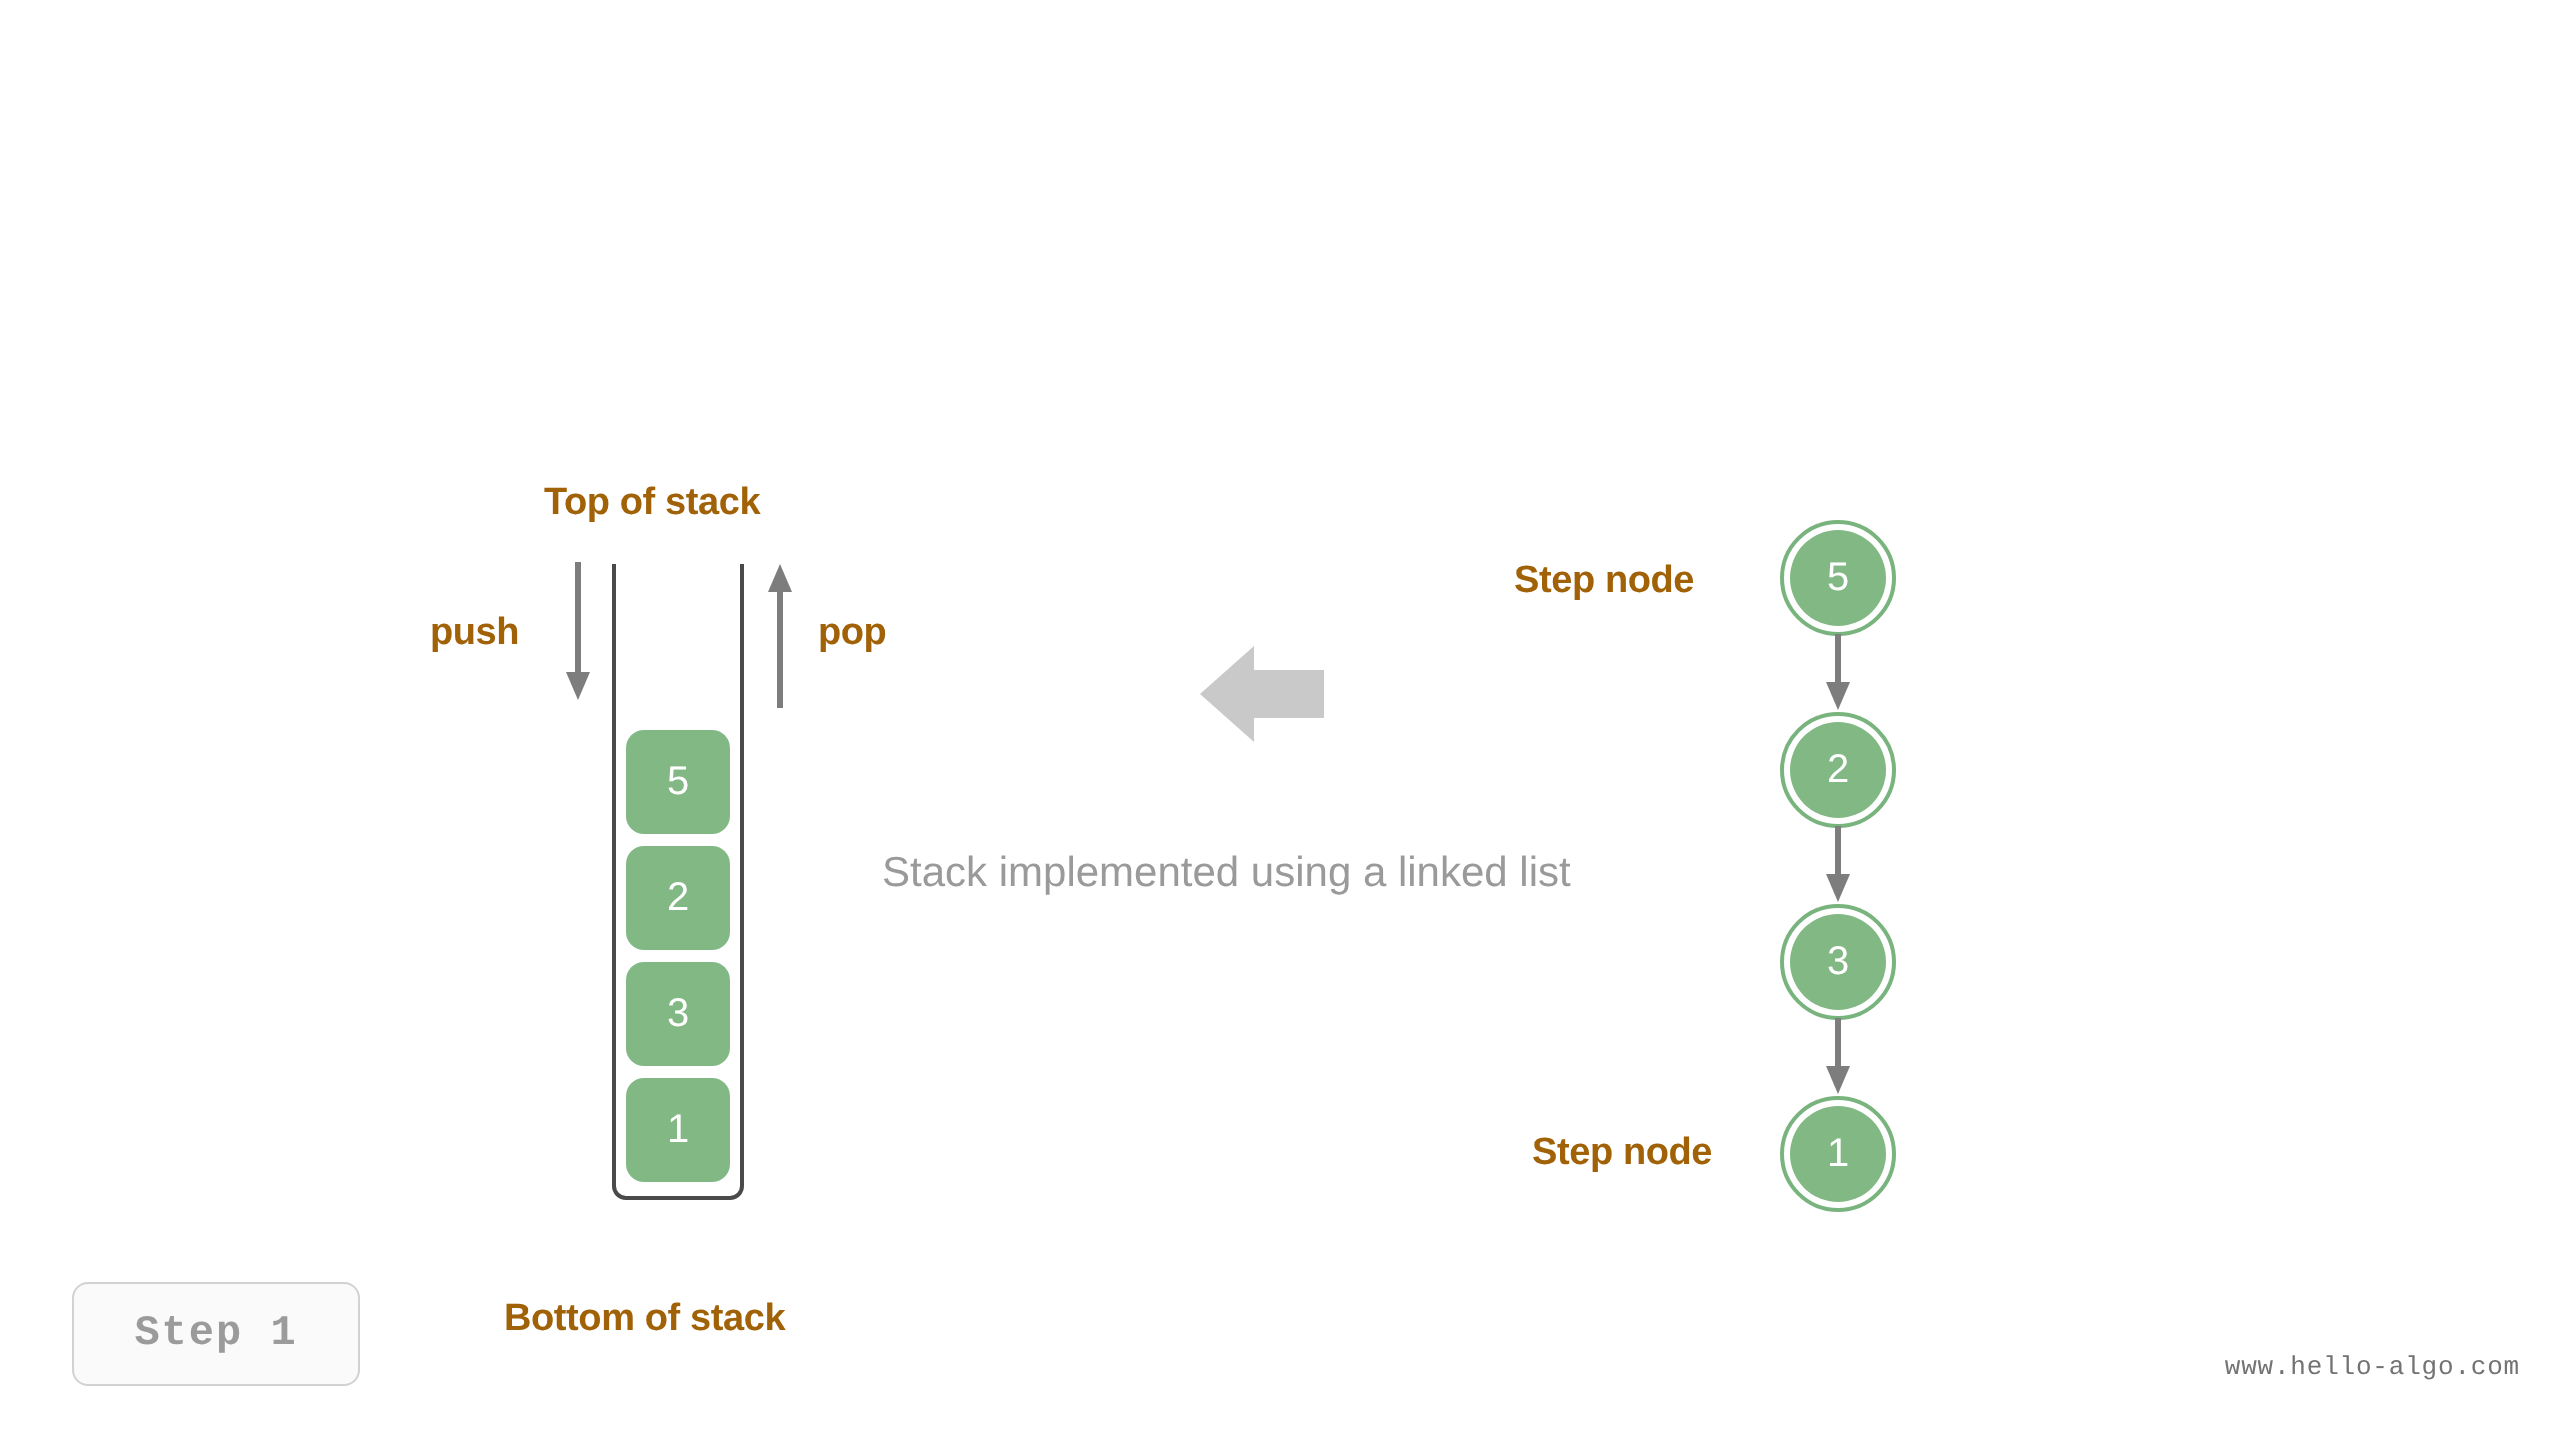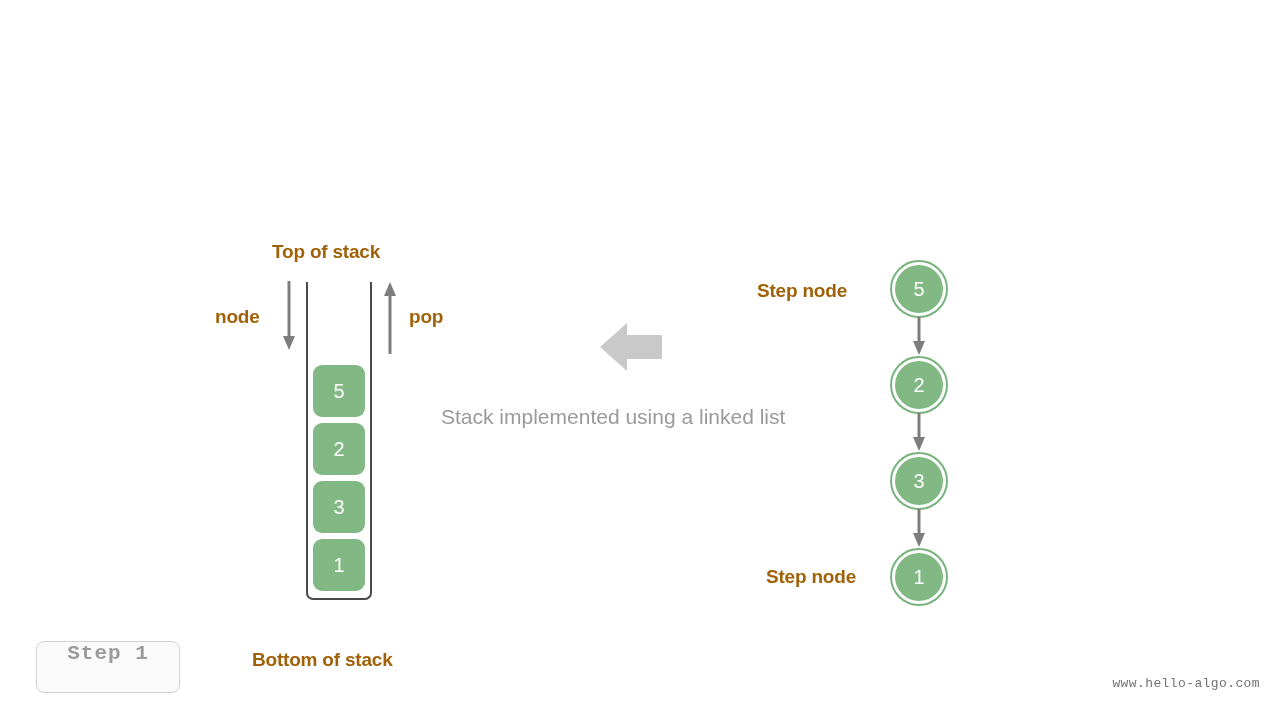--- a/index.html
+++ b/index.html
@@ -30,20 +30,21 @@
     white-space: nowrap;
     letter-spacing: -0.2px;
   }
   .caption {
     position: absolute;
     font-family: "Liberation Sans", sans-serif;
     font-size: 21px;
     font-weight: normal;
     color: #9a9a9a;
     white-space: nowrap;
+    margin-top: 20px;
   }
 
   
   #stack-group { position: absolute; left: 0; top: 0; }
 
   #stack-container {
     position: absolute;
     left: 306px;
     top: 282px;
     width: 66px;
@@ -122,20 +123,21 @@
   #step-badge {
     position: absolute;
     left: 36px;
     top: 641px;
     width: 144px;
     height: 52px;
     border: 1px solid #d2d2d2;
     border-radius: 8px;
     background: #fafafa;
     display: flex;
+    align-items: center;
     justify-content: center;
     font-family: "Liberation Mono", monospace;
     font-size: 21px;
     font-weight: bold;
     color: #9b9b9b;
     letter-spacing: 1px;
     box-sizing: border-box;
   }
 
   
@@ -158,21 +160,21 @@
 
   <div id="stack-group">
 
     <div class="lbl-bold" style="left:272px; top:241px;">Top of stack</div>
 
     <svg class="vlinearrow" style="left:276px; top:278px;" width="26" height="78" viewBox="0 0 26 78">
       <line x1="13" y1="3" x2="13" y2="60" stroke="#7d7d7d" stroke-width="3"></line>
       <polygon points="13,72 7,58 19,58" fill="#7d7d7d"></polygon>
     </svg>
 
-    <div class="lbl-bold" style="left:215px; top:306px;">node</div>
+    <div class="lbl-bold" style="left:215px; top:306px;">push</div>
 
     <svg class="vlinearrow" style="left:377px; top:278px;" width="26" height="78" viewBox="0 0 26 78">
       <line x1="13" y1="18" x2="13" y2="76" stroke="#7d7d7d" stroke-width="3"></line>
       <polygon points="13,4 7,18 19,18" fill="#7d7d7d"></polygon>
     </svg>
 
     <div class="lbl-bold" style="left:409px; top:306px;text-align:right;">pop</div>
 
     <div id="stack-container"></div>
 

